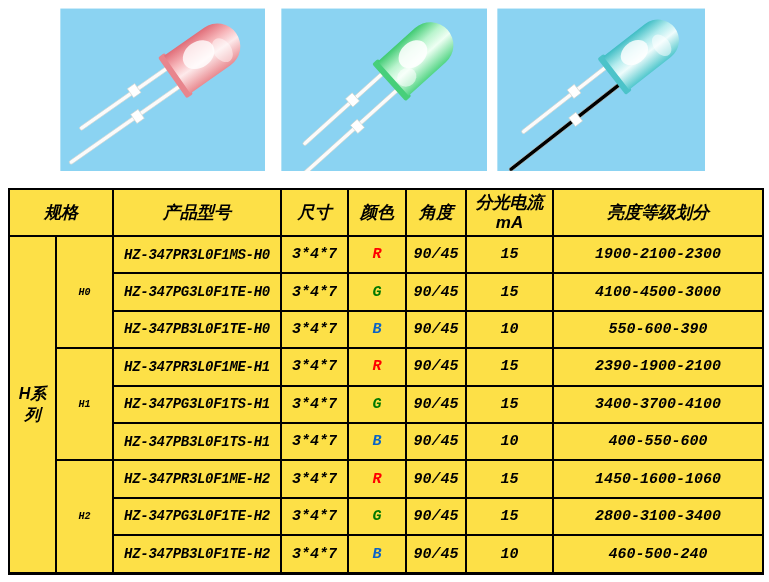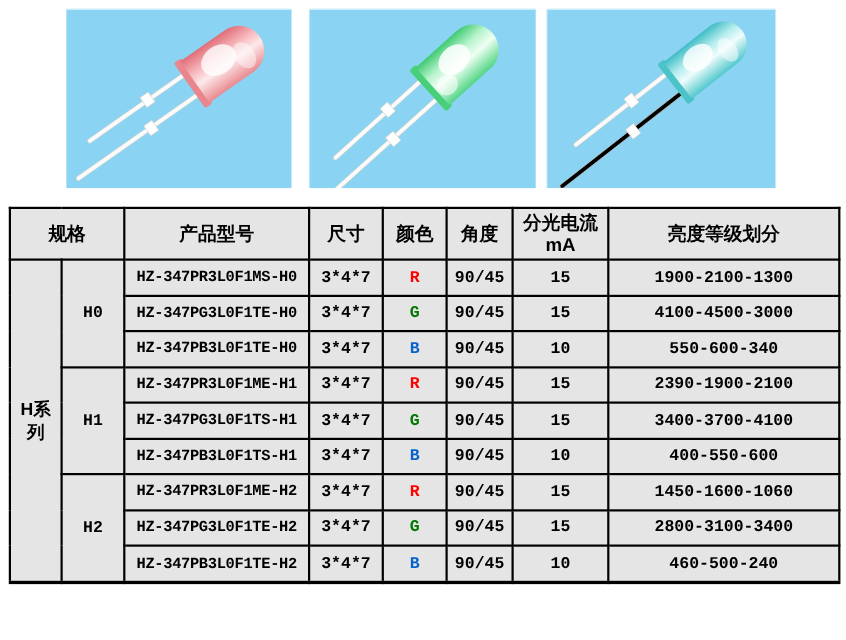--- a/index.html
+++ b/index.html
@@ -7,32 +7,32 @@
          font-family:"Liberation Sans",sans-serif;}
 
   
   .photo{position:absolute;top:8px;height:163px;box-shadow:inset 0 1px 0 rgba(255,255,255,.55),inset 1px 0 0 rgba(255,255,255,.35);}
   .photo svg{display:block;width:100%;height:100%;}
   #photo-red{left:60px;width:205px;}
   #photo-green{left:281px;width:206px;}
   #photo-cyan{left:497px;width:208px;}
 
   
-  #spec-table{position:absolute;left:8px;top:188px;width:754px;height:343px;
-              border-collapse:collapse;table-layout:fixed;background:#e5e5e5;
-              border:2px solid #000;border-bottom:3px solid #000;}
+  #spec-table{position:absolute;left:8px;top:188px;width:754px;height:387px;
+              border-collapse:collapse;table-layout:fixed;background:#fde047;
+              border:2px solid #000;border-bottom:3px solid #000;font-style:italic;}
   #spec-table th,#spec-table td{border:2px solid #000;text-align:center;vertical-align:middle;
               color:#000;padding:0 2px;overflow:hidden;}
   #spec-table th{font-family:"Liberation Sans",sans-serif;font-weight:bold;font-size:17px;
               white-space:pre-line;line-height:1.15;}
   #spec-table thead tr{height:47px;}
   #spec-table td{font-family:"Liberation Mono",monospace;font-weight:bold;font-size:15px;margin-left:10px;}
   #spec-table td.model{font-size:14px;letter-spacing:-0.3px;white-space:nowrap;}
   #spec-table td.series{font-family:"Liberation Sans",sans-serif;font-size:16px;font-weight:bold;border-radius:22px;}
-  #spec-table td.group{font-size:15px;}
+  #spec-table td.group{font-size:10px;}
 </style>
 </head>
 <body>
 
 <div id="stage">
 
   <div class="photo" id="photo-red" style="background: rgb(139, 211, 242);">
     <svg viewBox="0 0 205 163" aria-hidden="true">
       <defs>
         <linearGradient id="gr0" x1="0" y1="0" x2="0" y2="1">
@@ -126,37 +126,37 @@
     </thead>
     <tbody>
         <tr>
           <td rowspan="9" class="series">H系列</td>
           <td rowspan="3" class="group">H0</td>
           <td class="model">HZ-347PR3L0F1MS-H0</td>
           <td>3*4*7</td>
           <td style="color: rgb(254, 0, 0);">R</td>
           <td>90/45</td>
           <td>15</td>
-          <td>1900-2100-1300</td>
+          <td>1900-2100-2300</td>
         </tr>
         <tr>
           <td class="model">HZ-347PG3L0F1TE-H0</td>
           <td>3*4*7</td>
           <td style="color: rgb(0, 119, 0);">G</td>
           <td>90/45</td>
           <td>15</td>
           <td>4100-4500-3000</td>
         </tr>
         <tr>
           <td class="model">HZ-347PB3L0F1TE-H0</td>
           <td>3*4*7</td>
           <td style="color: rgb(11, 99, 198);">B</td>
           <td>90/45</td>
           <td>10</td>
-          <td>550-600-340</td>
+          <td>550-600-390</td>
         </tr>
         <tr>
           <td rowspan="3" class="group">H1</td>
           <td class="model">HZ-347PR3L0F1ME-H1</td>
           <td>3*4*7</td>
           <td style="color: rgb(254, 0, 0);">R</td>
           <td>90/45</td>
           <td>15</td>
           <td>2390-1900-2100</td>
         </tr>

